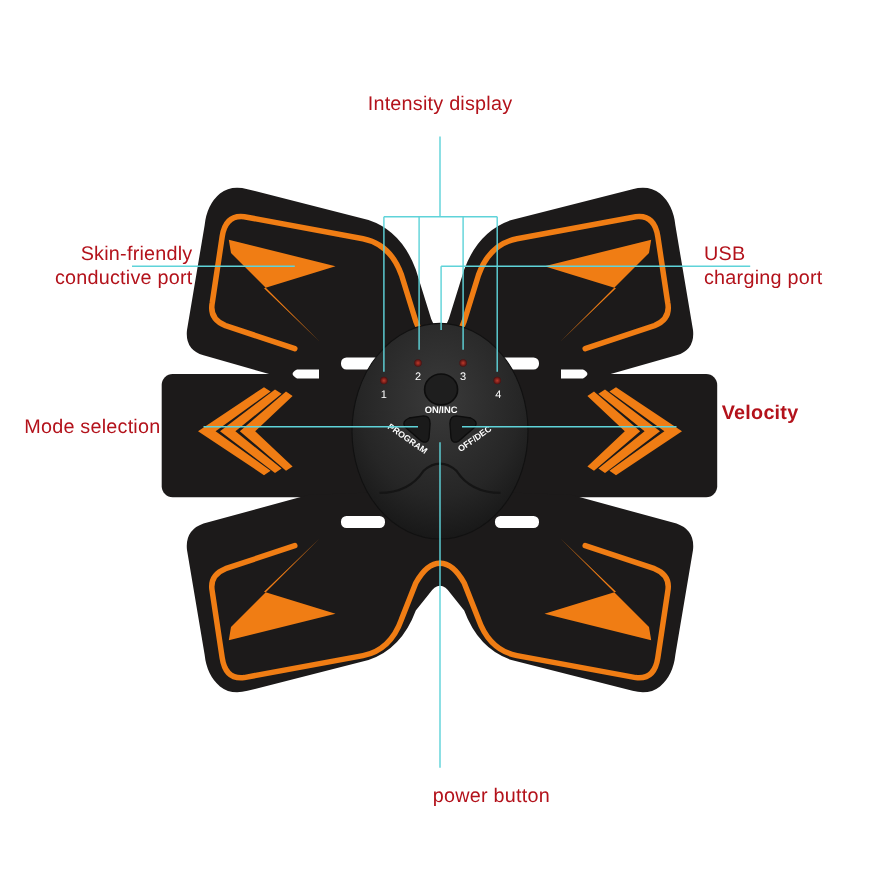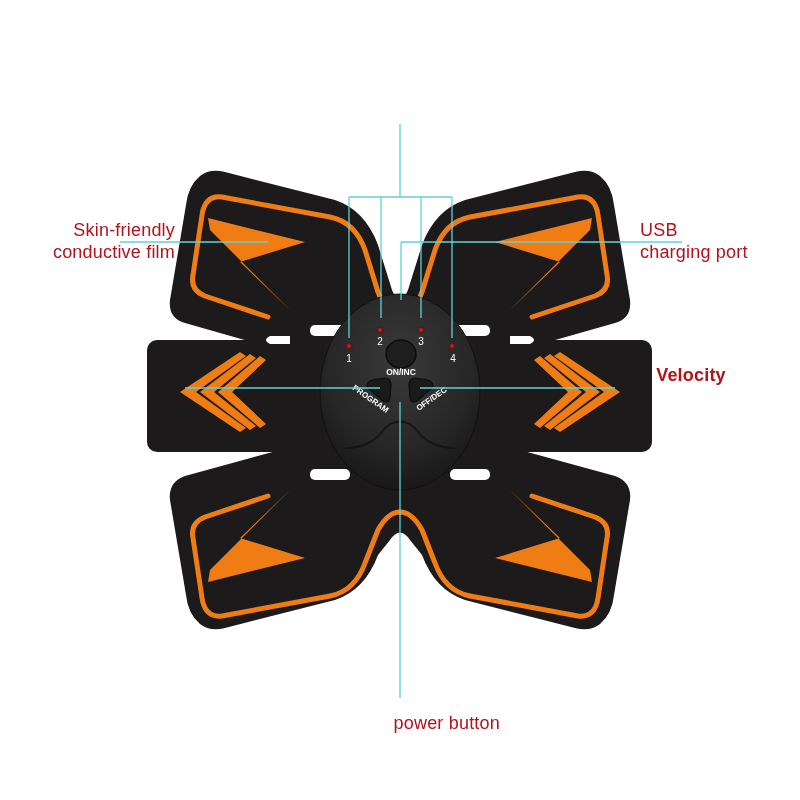--- a/index.html
+++ b/index.html
@@ -167,30 +167,32 @@
       <line x1="420" y1="388" x2="615" y2="388"></line>
 
       <line x1="400" y1="402" x2="400" y2="698"></line>
     </g>
   </svg>
 
   <div id="btn-on" class="hit"></div>
   <div id="btn-program" class="hit"></div>
   <div id="btn-off" class="hit"></div>
 
+  <div id="lbl-intensity" class="label">Intensity display</div>
 
   <div id="lbl-skin" class="label">
     <div>Skin-friendly</div>
-    <div>conductive film</div>
+    <div>conductive port</div>
   </div>
 
   <div id="lbl-usb" class="label">
     <div>USB</div>
     <div>charging port</div>
   </div>
 
+  <div id="lbl-mode" class="label">Mode selection</div>
 
   <div id="lbl-velocity" class="label">
     <div>Velocity</div>
   </div>
 
   <div id="lbl-power" class="label">power button</div>
 </div>
 
 </body></html>

